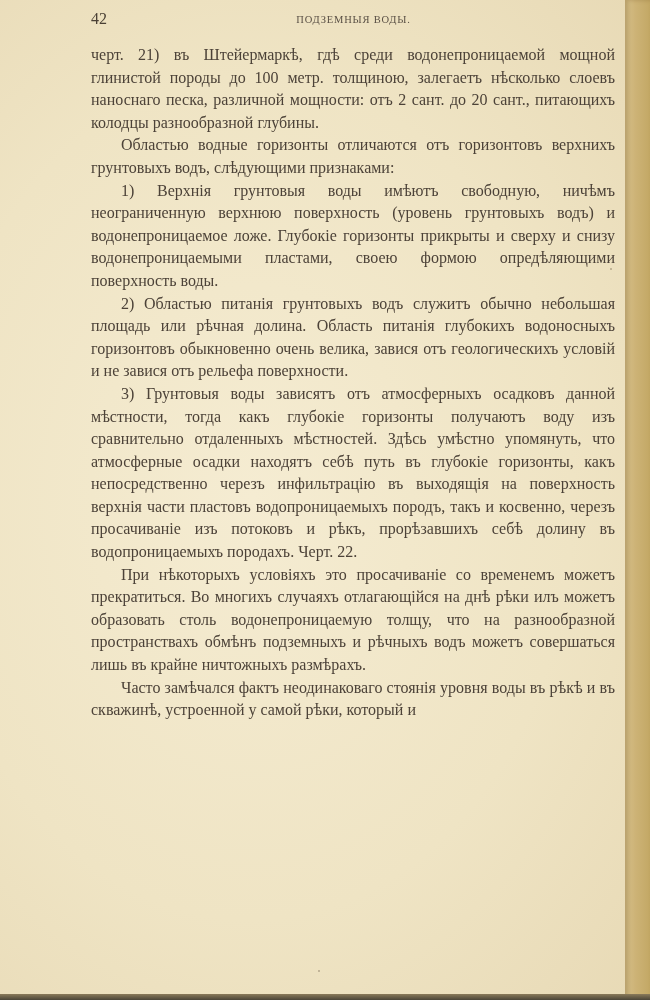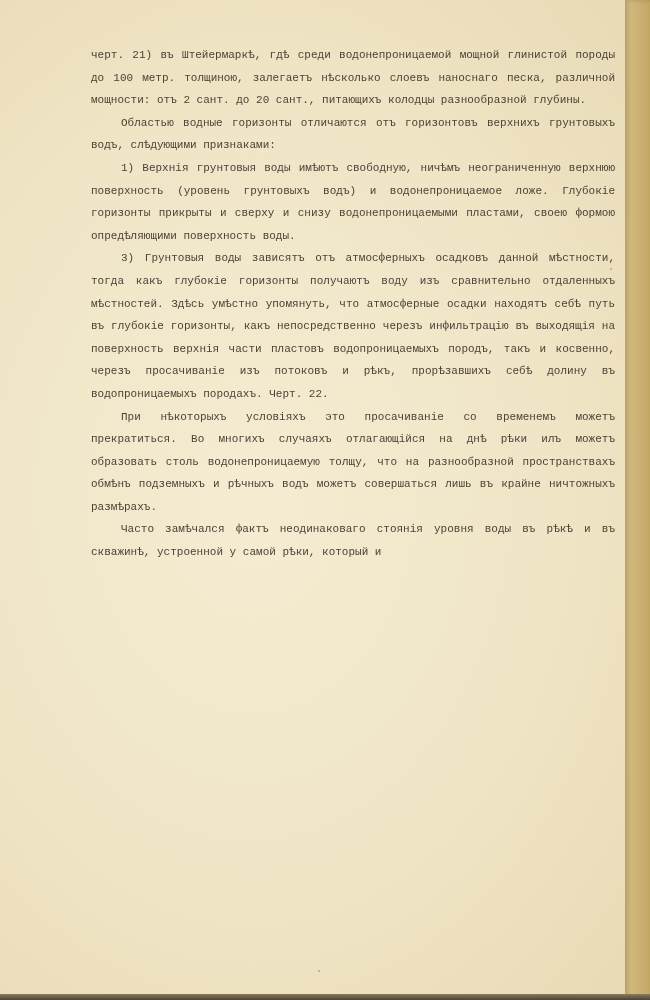--- a/index.html
+++ b/index.html
@@ -58,22 +58,22 @@
       color: #5a5045;
       font-family: "Liberation Serif", serif;
       text-transform: uppercase;
     }
     .body-text {
       position: absolute;
       top: 44px;
       left: 91px;
       width: 524px;
       color: #4c4238;
-      font-family: Liberation Mono, monospace;
-      font-size: 11px;
+      font-family: Liberation Serif, serif;
+      font-size: 16px;
       line-height: 22.6px;
     }
     .para {
       margin: 0;
       text-align: justify;
       text-align-last: left;
       hyphens: manual;
     }
     .para.indent { text-indent: 30px; }
     .para.first { text-indent: 0; }
@@ -83,25 +83,30 @@
       border-radius: 50%;
       background: #8b7d66;
       opacity: 0.6;
     }
   </style>
 </head>
 <body>
 
 <div class="page">
 
+  <div class="header">
+    <span class="page-number">42</span>
+    <div class="running-title">ПОДЗЕМНЫЯ ВОДЫ.</div>
+  </div>
 
   <div class="body-text">
     <p class="para first">черт. 21) въ Штейермаркѣ, гдѣ среди водонепроницаемой мощной глинистой породы до 100 метр. толщиною, залегаетъ нѣсколько слоевъ наноснаго песка, различной мощности: отъ 2 сант. до 20 сант., питающихъ колодцы разнообразной глубины.</p>
     <p class="para indent">Областью водные горизонты отличаются отъ горизонтовъ верхнихъ грунтовыхъ водъ, слѣдующими признаками:</p>
     <p class="para indent">1) Верхнія грунтовыя воды имѣютъ свободную, ничѣмъ неограниченную верхнюю поверхность (уровень грунтовыхъ водъ) и водонепроницаемое ложе. Глубокіе горизонты прикрыты и сверху и снизу водонепроницаемыми пластами, своею формою опредѣляющими поверхность воды.</p>
+    <p class="para indent">2) Областью питанія грунтовыхъ водъ служитъ обычно небольшая площадь или рѣчная долина. Область питанія глубокихъ водоносныхъ горизонтовъ обыкновенно очень велика, завися отъ геологическихъ условій и не завися отъ рельефа поверхности.</p>
     <p class="para indent">3) Грунтовыя воды зависятъ отъ атмосферныхъ осадковъ данной мѣстности, тогда какъ глубокіе горизонты получаютъ воду изъ сравнительно отдаленныхъ мѣстностей. Здѣсь умѣстно упомянуть, что атмосферные осадки находятъ себѣ путь въ глубокіе горизонты, какъ непосредственно черезъ инфильтрацію въ выходящія на поверхность верхнія части пластовъ водопроницаемыхъ породъ, такъ и косвенно, черезъ просачиваніе изъ потоковъ и рѣкъ, прорѣзавшихъ себѣ долину въ водопроницаемыхъ породахъ. Черт. 22.</p>
     <p class="para indent">При нѣкоторыхъ условіяхъ это просачиваніе со временемъ можетъ прекратиться. Во многихъ случаяхъ отлагающійся на днѣ рѣки илъ можетъ образовать столь водонепроницаемую толщу, что на разнообразной пространствахъ обмѣнъ подземныхъ и рѣчныхъ водъ можетъ совершаться лишь въ крайне ничтожныхъ размѣрахъ.</p>
     <p class="para indent">Часто замѣчался фактъ неодинаковаго стоянія уровня воды въ рѣкѣ и въ скважинѣ, устроенной у самой рѣки, который и</p>
   </div>
 
   <span class="speck" style="left:210px; top:147px;"></span>
   <span class="speck" style="left:612px; top:55px;"></span>
   <span class="speck" style="left:318px; top:970px;"></span>
   <span class="speck" style="left:610px; top:268px;"></span>
 </div>

